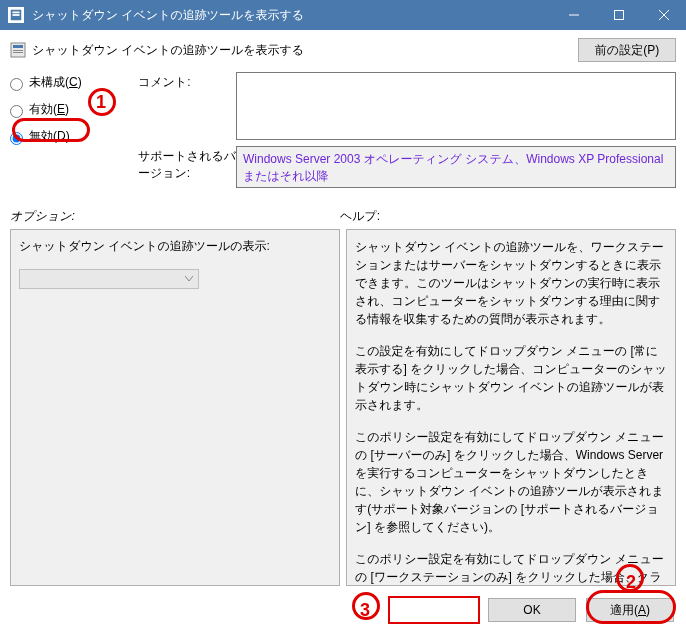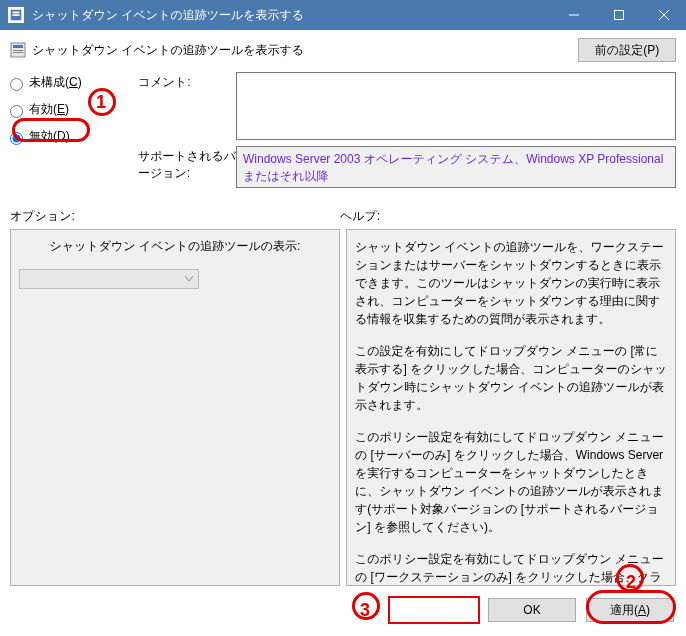--- a/index.html
+++ b/index.html
@@ -25,29 +25,29 @@
 .radio-row input { margin-right: 6px; }
 .underline-key { text-decoration: underline; }
 
 .fields { flex: 1; }
 .field-row { display: flex; margin-bottom: 6px; }
 .field-label { width: 98px; font-size: 12px; padding-top: 2px; }
 .comment-box { flex: 1; height: 68px; border: 1px solid #7a7a7a; background: #fff; overflow-y: scroll; padding: 4px; font-size: 12px; }
 .version-box { flex: 1; height: 42px; border: 1px solid #7a7a7a; background: #f0f0f0; overflow-y: scroll; padding: 4px 6px; font-size: 12px; color: #6d28d9; line-height: 1.4; }
 
 .labels-row { display: flex; margin-bottom: 4px; }
-.labels-row .left-label { width: 330px; font-size: 12px; }
+.labels-row .left-label { width: 330px; font-size: 12px; font-style: italic; }
 .labels-row .right-label { flex: 1; font-size: 12px; }
 
 .panels { display: flex; gap: 6px; flex: 1; min-height: 0; }
 .panel { border: 1px solid #b0b0b0; background: #f0f0f0; padding: 8px; }
 .panel.left { width: 330px; }
 .panel.right { flex: 1; overflow-y: scroll; line-height: 1.5; font-size: 12px; }
 .panel.right p { margin-bottom: 14px; }
-.panel-left-label { font-size: 12px; margin-bottom: 14px; text-align: center; }
+.panel-left-label { font-size: 12px; margin-bottom: 14px; }
 .dd { width: 180px; height: 20px; border: 1px solid #c0c0c0; background: #e8e8e8; display: flex; align-items: center; justify-content: flex-end; padding: 0 2px; }
 .dd .caret { width: 14px; height: 14px; display: flex; align-items: center; justify-content: center; }
 
 .footer { display: flex; justify-content: flex-end; padding: 12px 2px 6px; gap: 10px; position: relative; }
 .footer button { width: 88px; height: 24px; border: 1px solid #adadad; background: #e1e1e1; font-size: 12px; cursor: pointer; }
 
 .anno-circle { position: absolute; border: 3px solid #e00000; border-radius: 50%; pointer-events: none; }
 .anno-num { position: absolute; color: #e00000; font-size: 18px; font-weight: bold; pointer-events: none; font-family: Arial, sans-serif; }
 .anno-rect { position: absolute; border: 2px solid #e00000; pointer-events: none; }
 </style>

